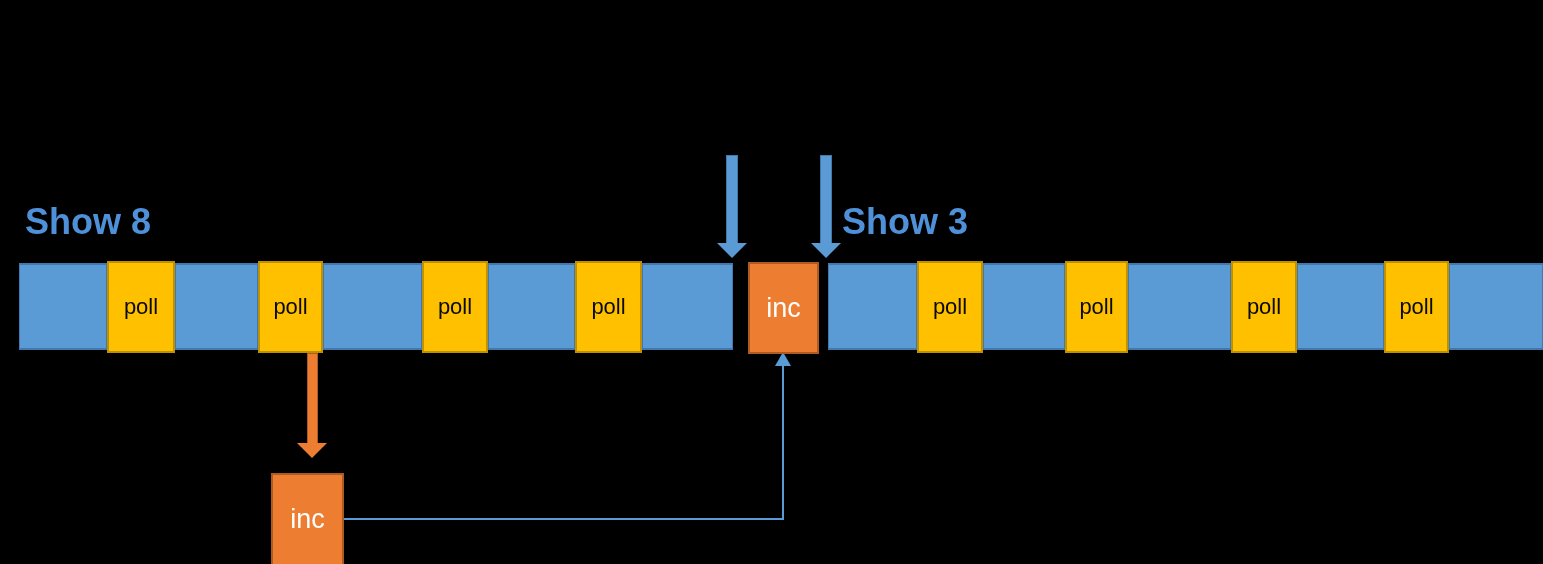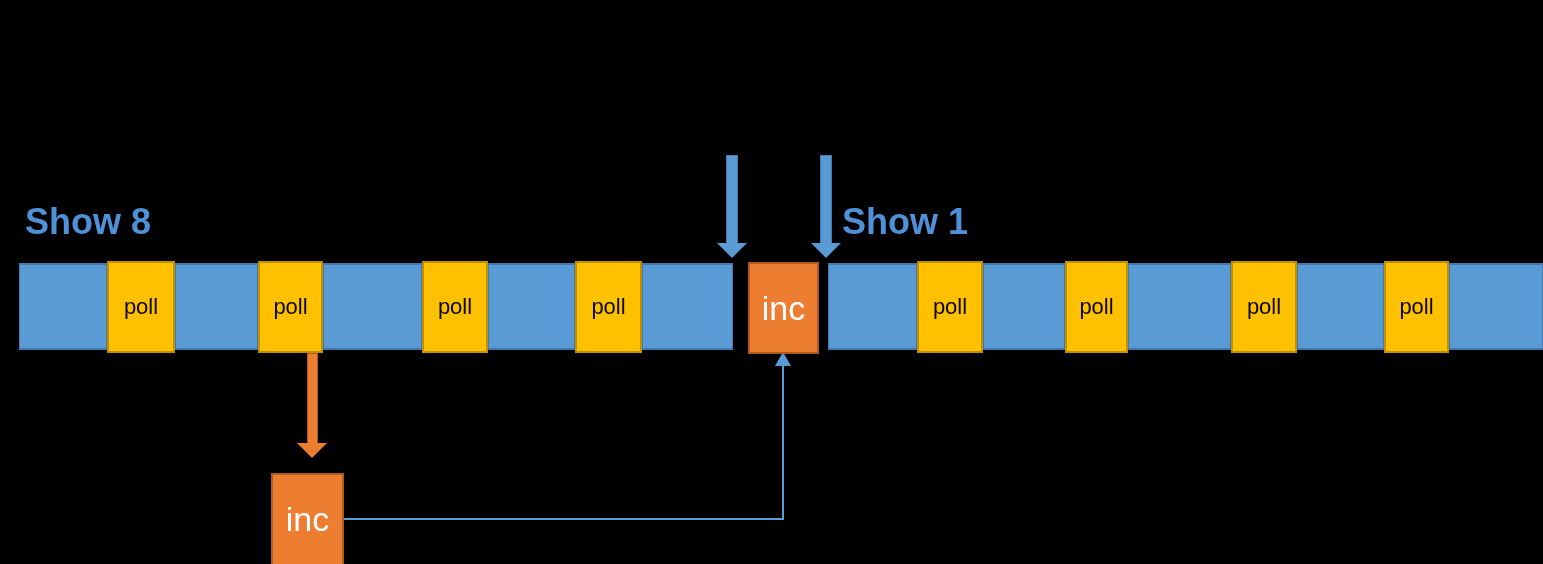--- a/index.html
+++ b/index.html
@@ -18,42 +18,42 @@
   .blue{
     height:87px;background:#5B9BD5;border:2px solid #4178AE;
     border-left-width:1px;border-right-width:1px;
   }
   .yellow{
     height:92px;background:#FFC000;border:2px solid #BF9000;
     color:#0a0a0a;font-size:22px;z-index:2;
   }
   .incblock{
     position:absolute;background:#ED7D31;border:2px solid #AE5A21;
-    color:#ffffff;font-size:34px;display:flex;align-items:center;justify-content:center;
+    color:#ffffff;font-size:27px;display:flex;align-items:center;justify-content:center;
     z-index:2;
   }
   
   .varrow{position:absolute;width:30px;}
   .varrow .shaft{position:absolute;left:9px;top:0;width:12px;background:#5B9BD5;border:1px solid #4178AE;box-sizing:border-box;}
   .varrow .head{position:absolute;left:0;width:0;height:0;border-left:15px solid transparent;border-right:15px solid transparent;border-top:15px solid #5B9BD5;}
   
   .oarrow .shaft{background:#ED7D31;border:1px solid #AE5A21;}
   .oarrow .head{border-top-color:#ED7D31;}
   
   .conn-h{position:absolute;height:2px;background:#5B9BD5;}
   .conn-v{position:absolute;width:2px;background:#5B9BD5;}
   .conn-head{position:absolute;width:0;height:0;border-left:8px solid transparent;border-right:8px solid transparent;border-bottom:14px solid #5B9BD5;}
 </style>
 </head>
 <body>
 
 <div class="canvas">
 
   <div class="title" style="left:25px;top:201px">Show 8</div>
-  <div class="title" style="left:842px;top:201px">Show 1</div>
+  <div class="title" style="left:842px;top:201px">Show 3</div>
 
   <div class="timeline" style="left:19px;top:263px;width:714px">
     <span class="blk blue" style="width:88px"></span>
     <span class="blk yellow" style="width:68px">poll</span>
     <span class="blk blue" style="width:83px"></span>
     <span class="blk yellow" style="width:65px">poll</span>
     <span class="blk blue" style="width:99px"></span>
     <span class="blk yellow" style="width:66px">poll</span>
     <span class="blk blue" style="width:87px"></span>
     <span class="blk yellow" style="width:67px">poll</span>

